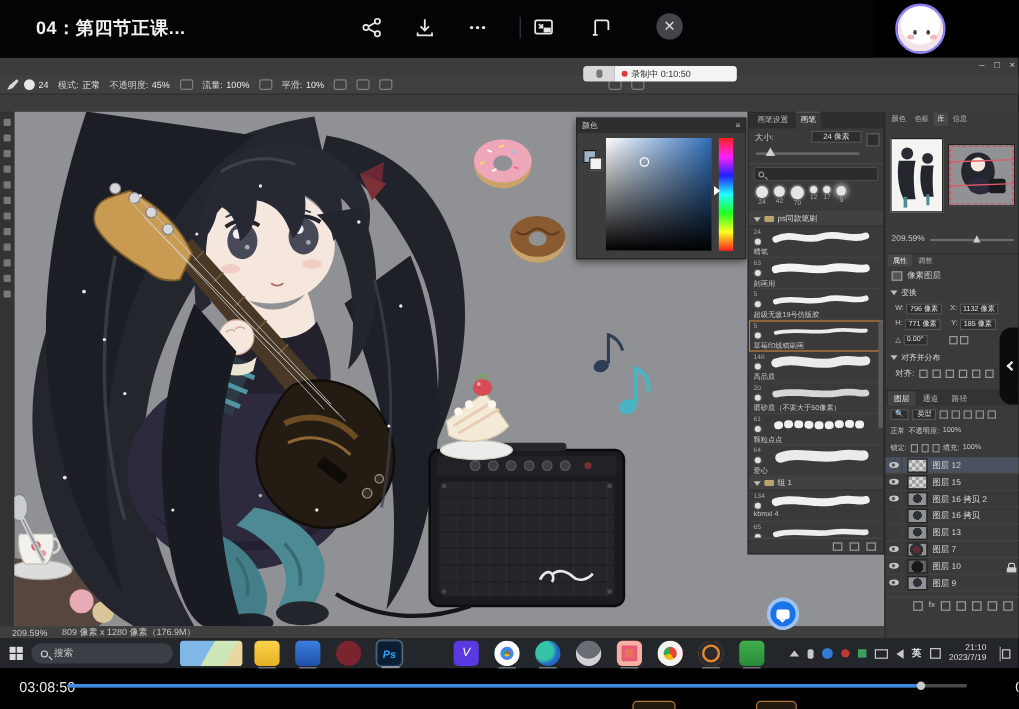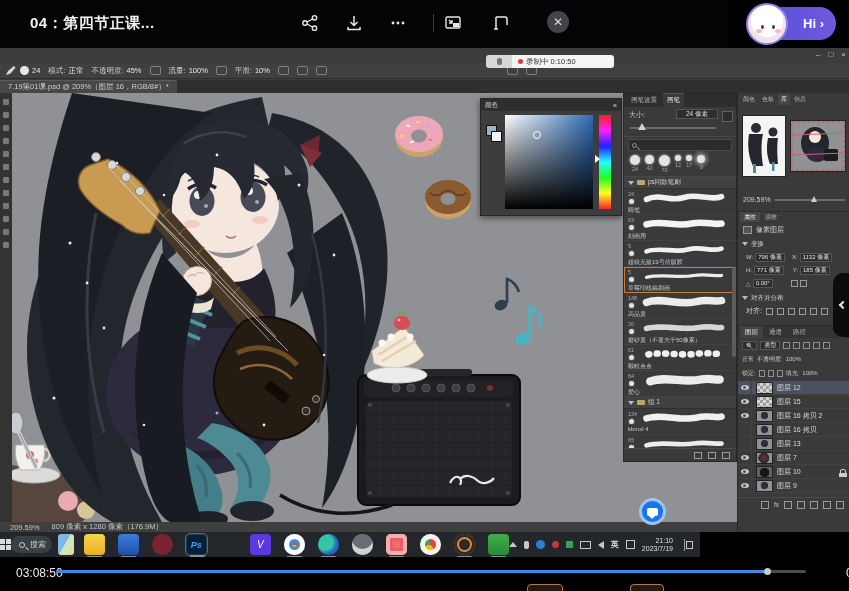--- a/index.html
+++ b/index.html
@@ -130,21 +130,21 @@
 
   
   .recpill{position:absolute;left:486px;top:7px;width:128px;height:13px;z-index:9;display:flex;}
   .rec-l{width:26px;background:#d8d8d8;border-radius:3px 0 0 3px;display:flex;align-items:center;justify-content:center;}
   .rec-l b{width:5px;height:7px;background:#777;border-radius:2px;}
   .rec-r{flex:1;background:#f4f4f4;border-radius:0 3px 3px 0;display:flex;align-items:center;gap:3px;padding-left:6px;}
   .rec-dot{width:5px;height:5px;border-radius:50%;background:#e03a3a;}
   .rec-r span{font-size:7.5px;color:#333;}
 
   
-  .taskbar{position:absolute;left:0;top:532px;width:700px;height:25px;background:#23262b;display:flex;align-items:center;z-index:20;}
+  .taskbar{position:absolute;left:0;top:532px;width:849px;height:25px;background:#23262b;display:flex;align-items:center;z-index:20;}
   .tb-start{width:26px;height:25px;display:flex;align-items:center;justify-content:center;}
   .tb-start i{width:11px;height:11px;display:grid;grid-template-columns:5px 5px;grid-template-rows:5px 5px;gap:1px;}
   .tb-start i b{background:#d8dadd;display:block;}
   .tb-search{width:118px;height:17px;background:#3a3f45;border-radius:9px;display:flex;align-items:center;gap:5px;padding-left:8px;margin-right:6px;}
   .tb-search .mag{width:6px;height:6px;border:1.2px solid #cfcfcf;border-radius:50%;position:relative;flex:none;}
   .tb-search .mag::after{content:"";position:absolute;left:5px;top:5px;width:4px;height:1.2px;background:#cfcfcf;transform:rotate(45deg);}
   .tb-search span{font-size:8px;color:#c9c9c9;}
   .tb-weather{width:52px;height:21px;border-radius:3px;background:linear-gradient(120deg,#7fb8e8 0 45%,#cfe6b8 46% 75%,#e8d8a0 76%);margin-right:10px;}
   .tb-icons{display:flex;align-items:center;gap:13px;}
   .tb-app{width:21px;height:21px;border-radius:4px;position:relative;flex:none;}
@@ -226,23 +226,20 @@
     </div>
     <div class="vicon" style="left:488px;">
       <svg width="18" height="18" viewBox="0 0 18 18">
           <g fill="none" stroke="#e8e8e8" stroke-width="1.5">
             <path d="M4 3v12M4 3h9a2 2 0 0 1 2 2v6"></path>
             <path d="M2 15h4"></path>
           </g>
         </svg>
     </div>
     <div class="close-circ">✕</div>
-    <div class="hi-pill">
-      <span>Hi ›</span>
-    </div>
     <div class="avatar">
       <i class="eye" style="left:13px;"></i>
       <i class="eye" style="left:24px;"></i>
       <i class="cheek" style="left:8px;"></i>
       <i class="cheek" style="left:27px;"></i>
     </div>
   </div>
 
   <div class="ps-root">
 
@@ -278,25 +275,20 @@
       <i class="opt-ic"></i>
       <span class="lab">平滑:</span>
       <span class="val">10%</span>
       <i class="opt-ic"></i>
       <i class="opt-ic"></i>
       <i class="opt-ic"></i>
       <i class="opt-ic" style="margin-left:180px;"></i>
       <i class="opt-ic"></i>
     </div>
 
-    <div class="tabrow">
-      <div class="doctab">
-        <span>7.19第01课.psd @ 209%（图层 16，RGB/8#）*</span>
-      </div>
-    </div>
 
     <div class="toolstrip">
       <i></i>
         <i></i>
         <i></i>
         <i></i>
         <i></i>
         <i></i>
         <i></i>
         <i></i>

